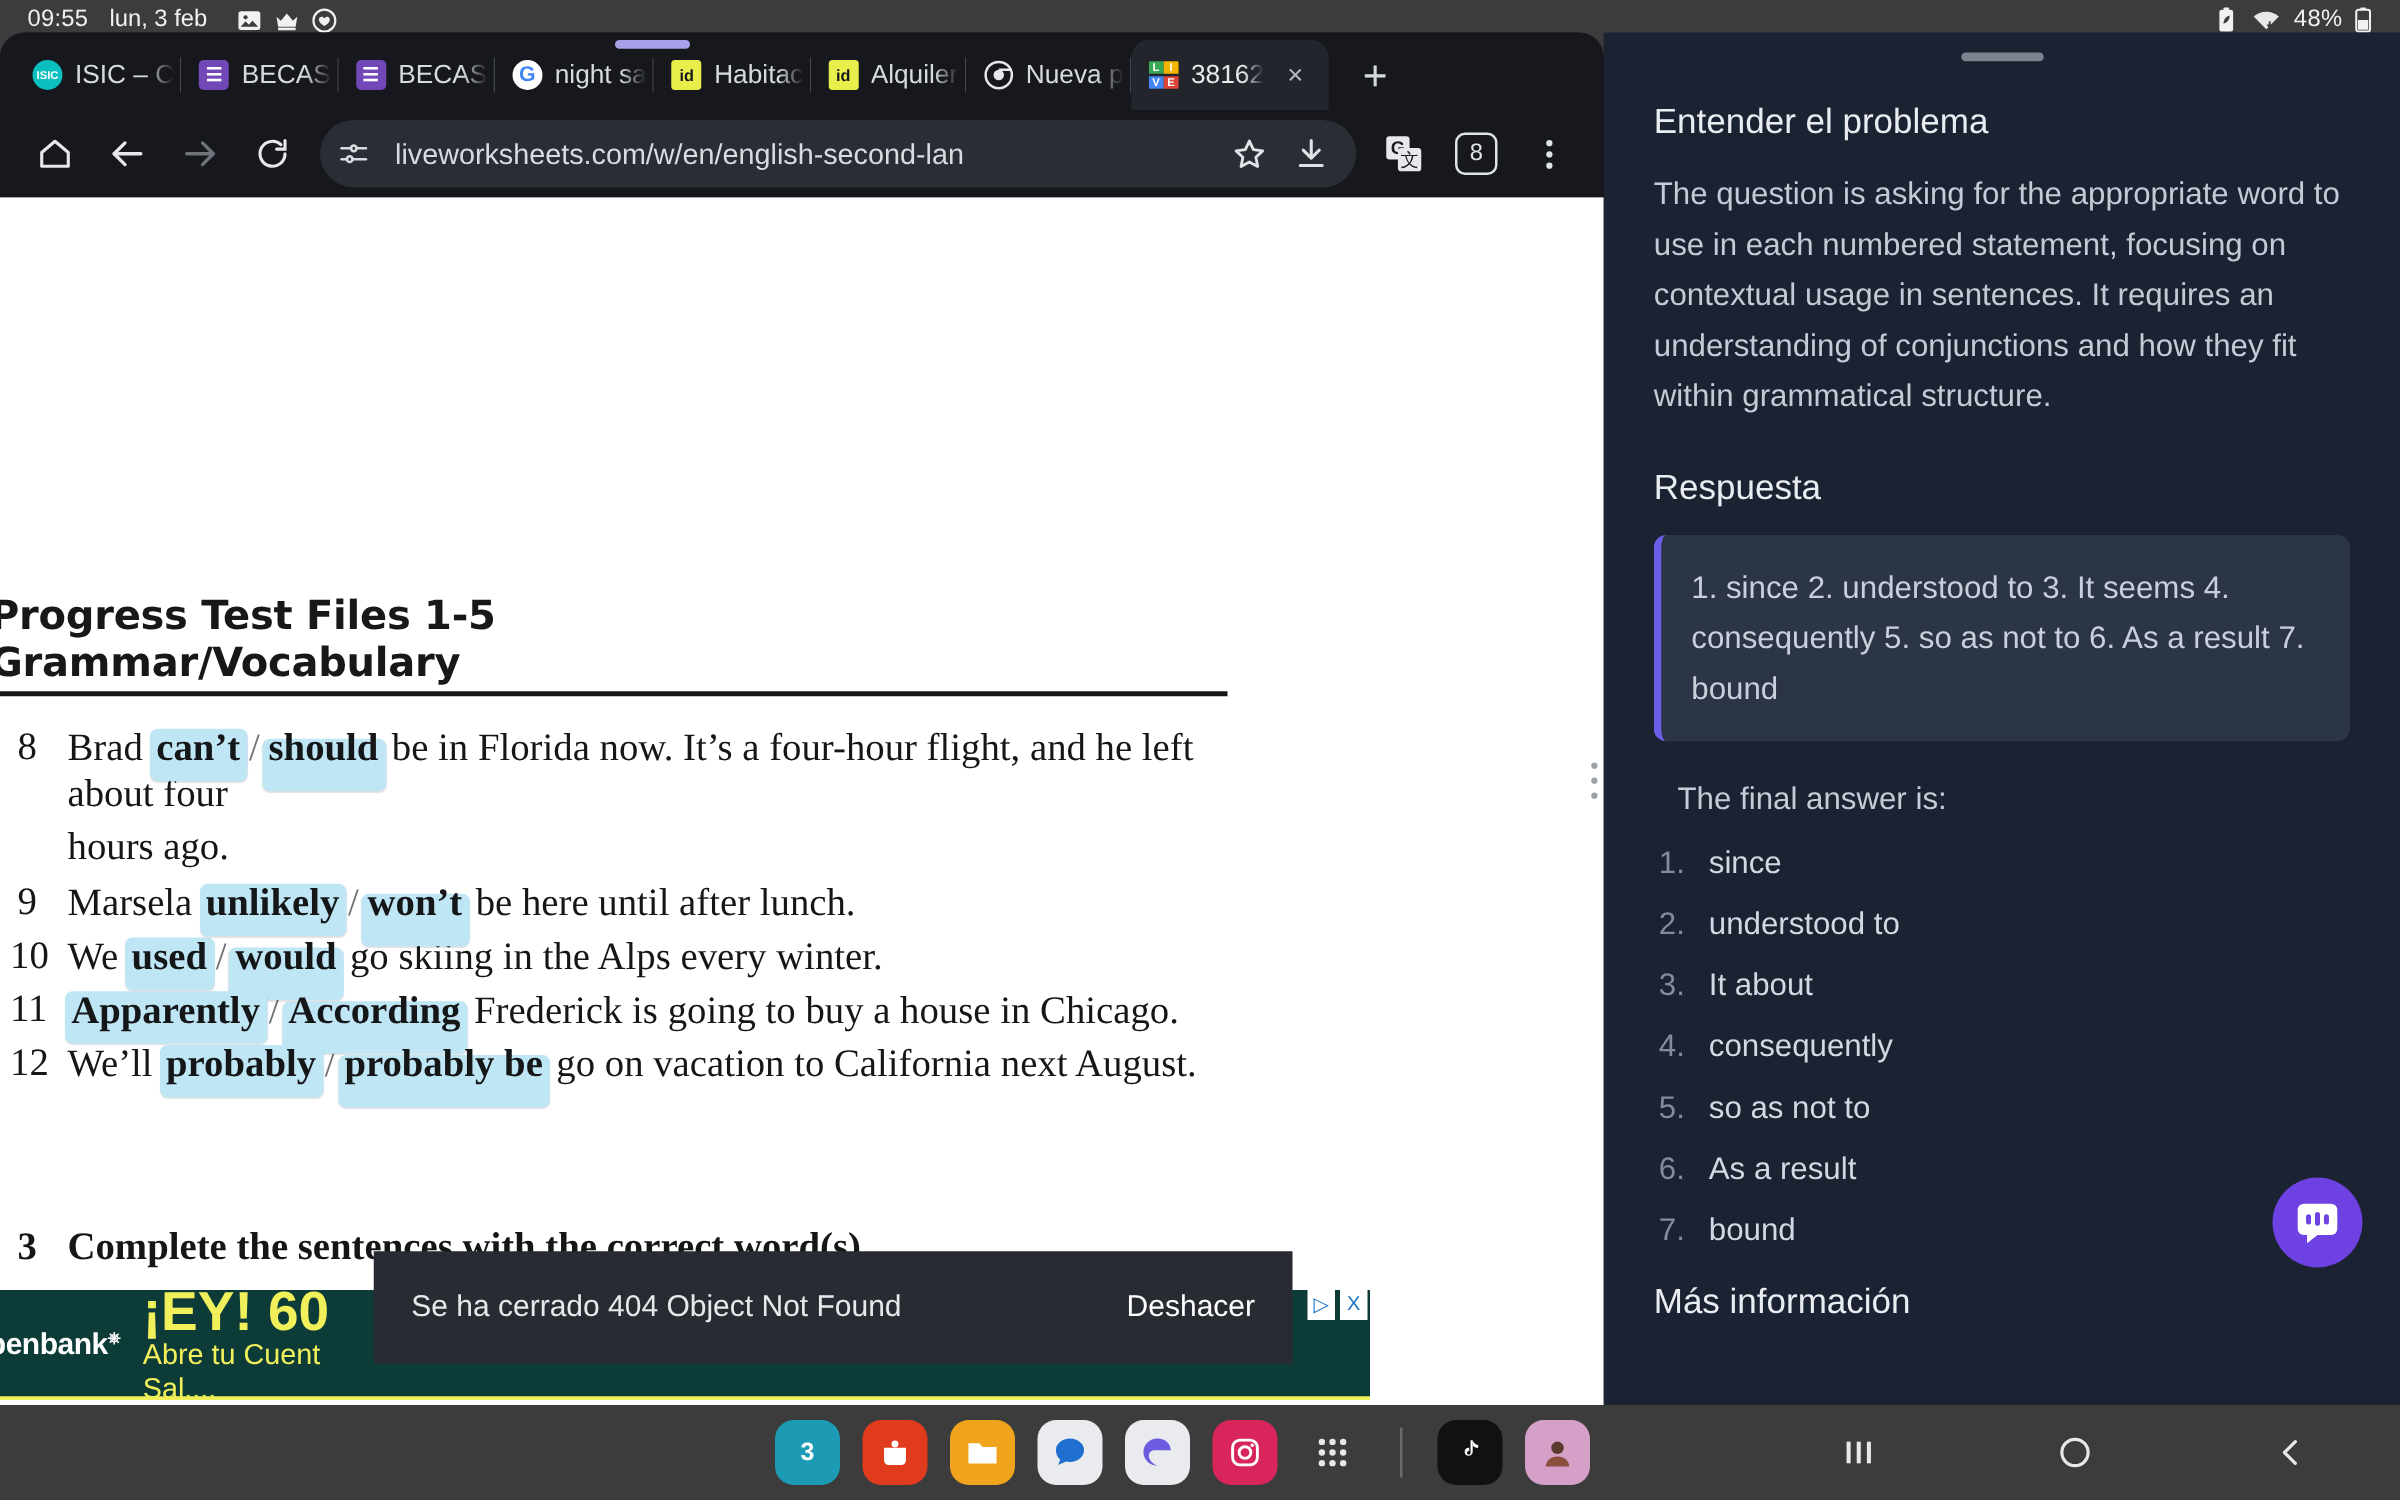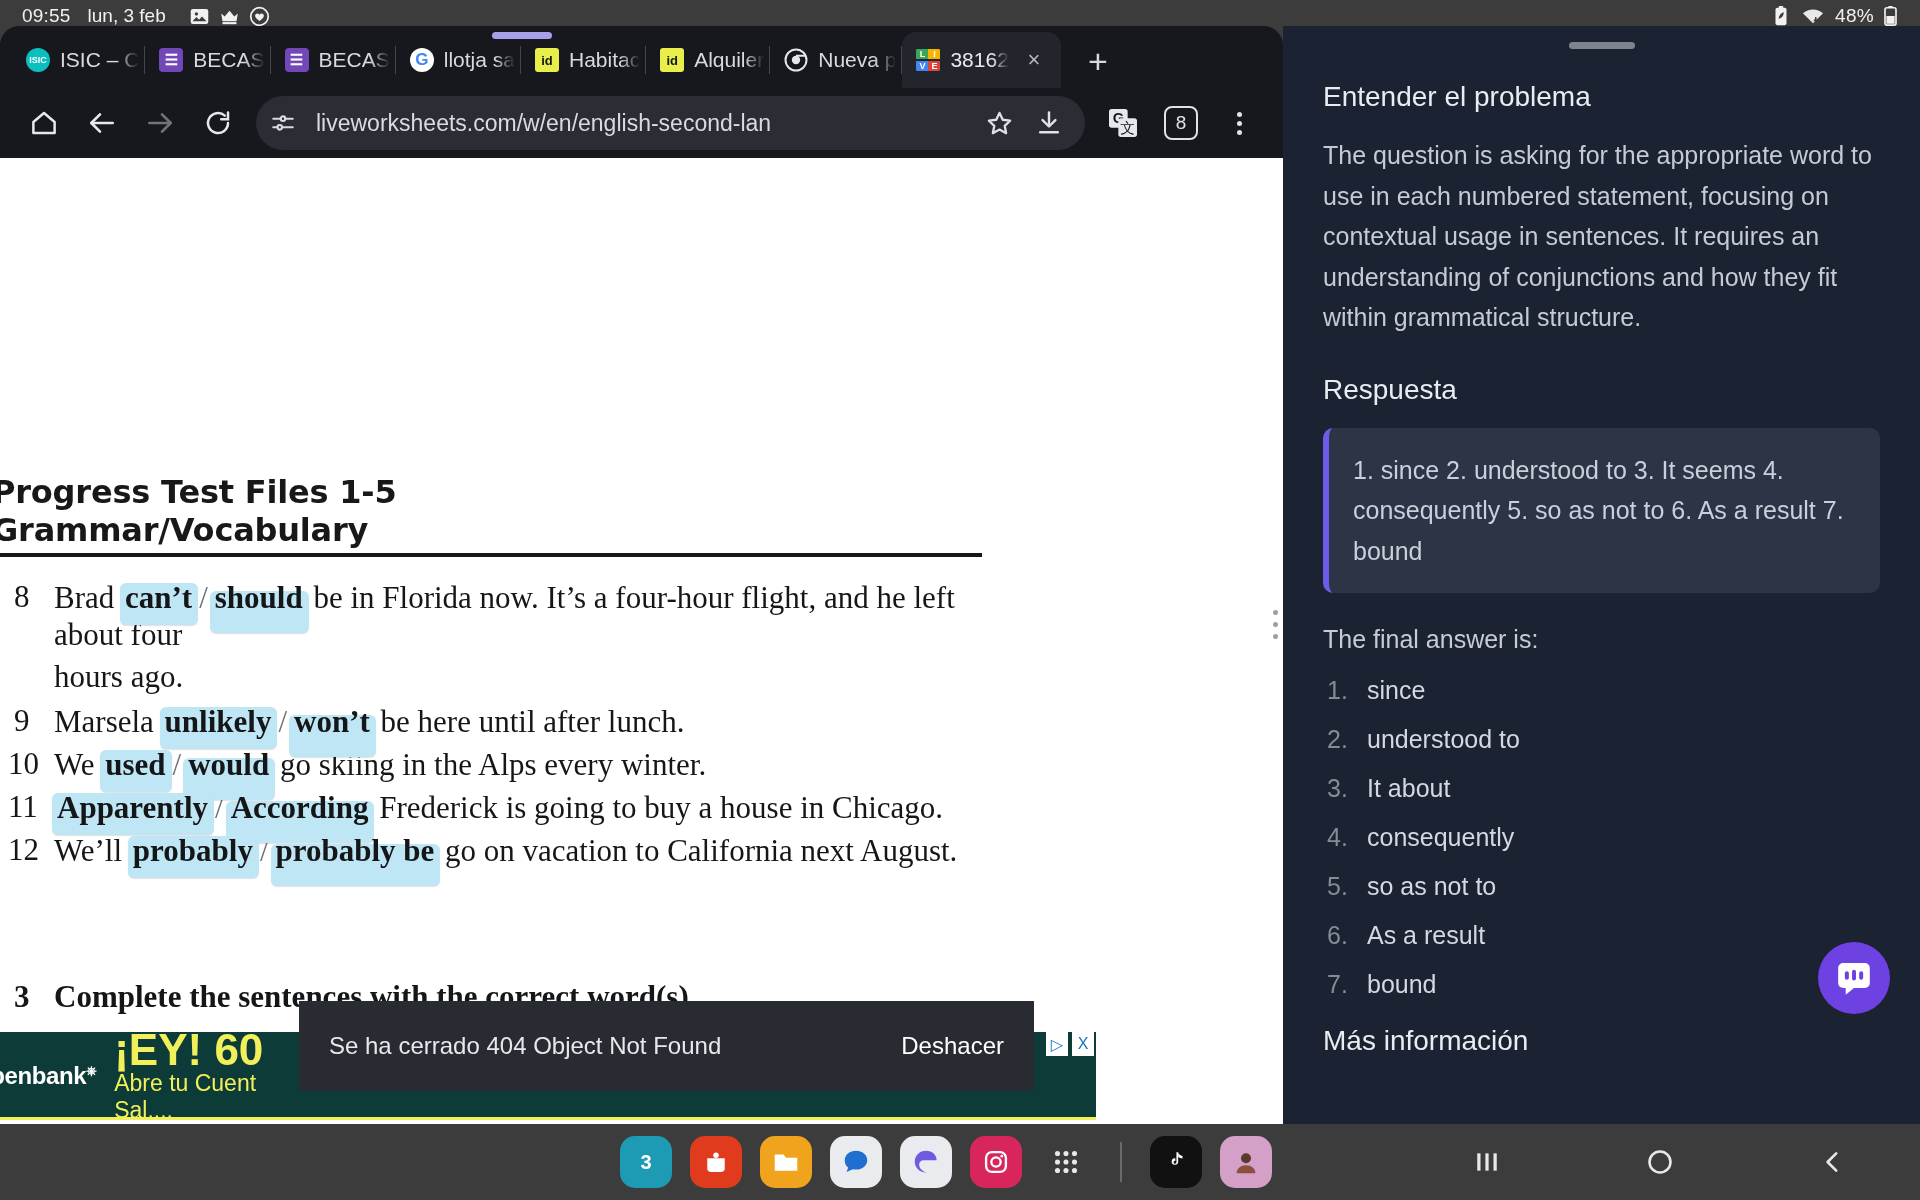--- a/index.html
+++ b/index.html
@@ -158,21 +158,21 @@
            background:#1b2231; overflow:hidden; }
   .panel-handle { width:66px; height:7px; background:#7d8490; border-radius:4px;
                   margin:16px auto 0 auto; }
   .panel-inner { padding:22px 40px 0 40px; }
   .p-h2 { color:#e9ecf1; font-size:28px; font-weight:400; margin-top:10px; }
   .p-para { color:#c4cbd6; font-size:25px; line-height:1.62; margin-top:22px; }
   .p-h2.sec { margin-top:36px; }
   .answer-card { margin-top:22px; background:#2c3545; border-radius:10px;
                  border-left:6px solid #6c5ce7; padding:22px 26px 22px 24px; }
   .answer-text { color:#c9d0db; font-size:25px; line-height:1.62; }
-  .p-final { color:#c6ccd7; font-size:25px; margin-top:32px; }
+  .p-final { color:#c6ccd7; font-size:25px; margin-top:32px;margin-left:19px; }
   .p-list { margin-top:22px; padding-left:4px; }
   .p-li { display:flex; align-items:baseline; margin-bottom:20px; }
   .p-li-num { color:#848c99; font-size:25px; width:40px; flex:0 0 40px; }
   .p-li-txt { color:#d3d9e2; font-size:25px; }
   .p-more { color:#e9ecf1; font-size:28px; margin-top:26px; }
 
   
   .intercom { position:absolute; right:30px; bottom:110px; width:72px; height:72px;
               border-radius:50%; background:#6e41e2;
               display:flex; align-items:center; justify-content:center; }
@@ -253,21 +253,21 @@
       </div>
 
       <div class="tab">
         <span class="favicon fav-forms">☰</span>
         <span class="tab-label">BECAS</span>
         <span class="divider"></span>
       </div>
 
       <div class="tab">
         <span class="favicon fav-google">G</span>
-        <span class="tab-label">llotja sa</span>
+        <span class="tab-label">night sa</span>
         <span class="divider"></span>
       </div>
 
       <div class="tab">
         <span class="favicon fav-id">id</span>
         <span class="tab-label">Habitac</span>
         <span class="divider"></span>
       </div>
 
       <div class="tab">

